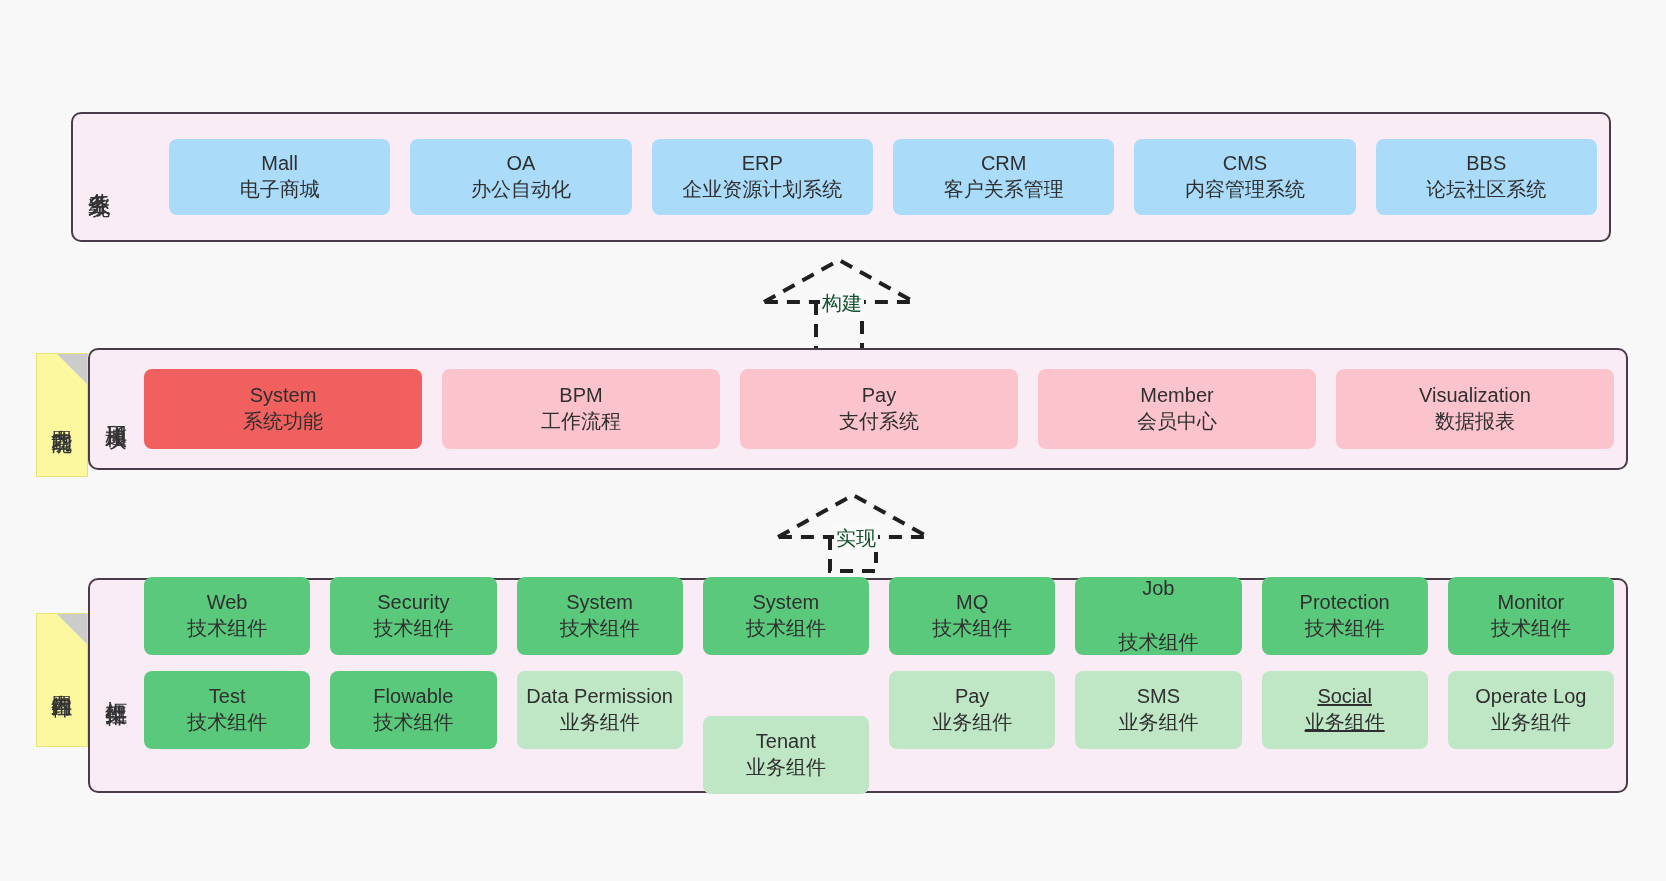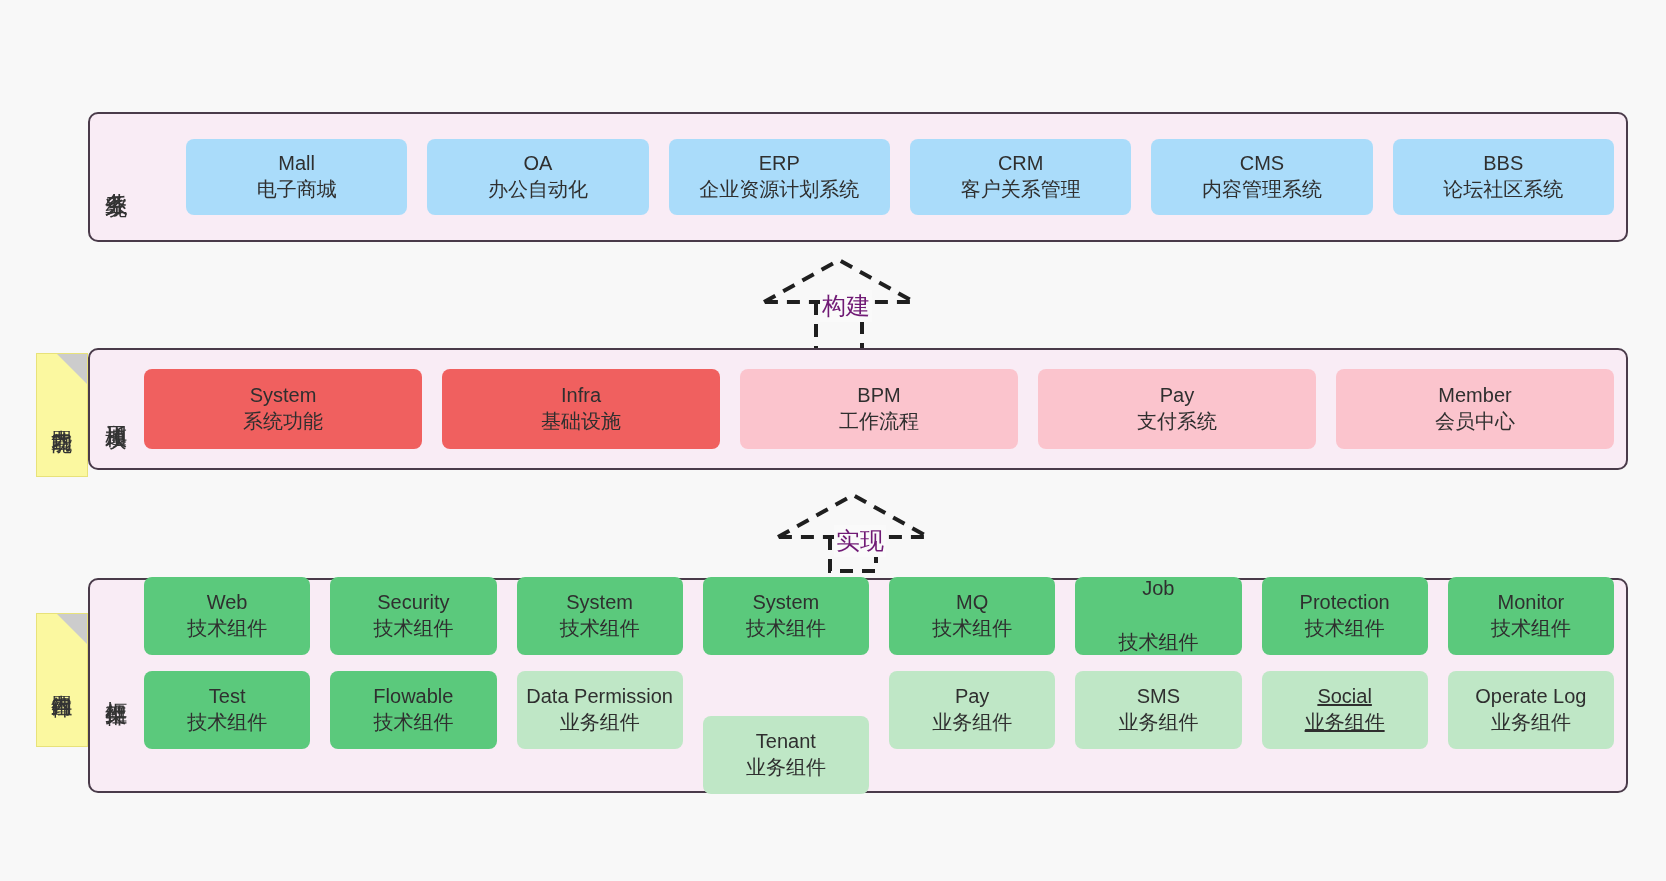--- a/index.html
+++ b/index.html
@@ -95,31 +95,31 @@
     border-top: 30px solid #cccccc;
     border-left: 30px solid transparent;
   }
 
   
   .connector {
     position: absolute;
   }
   .connector .conn-label {
     position: absolute;
-    font-size: 24px;
-    color: #701a75;
+    font-size: 20px;
+    color: #14532d;
     background: #fafafa;
     padding: 0 2px;
     white-space: nowrap;
   }
 </style>
 </head>
 <body>
 
-<div class="layer" id="layer-0" style="left:88px; top:112px; width:1540px; height:130px;gap:42px;">
+<div class="layer" id="layer-0" style="left:71px; top:112px; width:1540px; height:130px;gap:42px;">
   <div class="layer-title">业务系统</div>
   <div class="layer-body">
     <div class="row">
       <div class="card" style="background:#aadcfa; height:76px;">
         <span class="l1">Mall</span>
         <span class="l2">电子商城</span>
       </div>
       <div class="card" style="background:#aadcfa; height:76px;">
         <span class="l1">OA</span>
         <span class="l2">办公自动化</span>
@@ -158,35 +158,35 @@
 </div>
 
 <div class="layer" id="layer-1" style="left:88px; top:348px; width:1540px; height:122px;">
   <div class="layer-title">通用模块</div>
   <div class="layer-body">
     <div class="row">
       <div class="card" style="background:#f0605f; height:80px;">
         <span class="l1">System</span>
         <span class="l2">系统功能</span>
       </div>
-      <div class="card" style="background:#f0605f; height:80px;">
-        <span class="l1">Infra</span>
-        <span class="l2">基础设施</span>
-      </div>
       <div class="card" style="background:#fbc4cd; height:80px;">
         <span class="l1">BPM</span>
         <span class="l2">工作流程</span>
       </div>
       <div class="card" style="background:#fbc4cd; height:80px;">
         <span class="l1">Pay</span>
         <span class="l2">支付系统</span>
       </div>
       <div class="card" style="background:#fbc4cd; height:80px;">
         <span class="l1">Member</span>
         <span class="l2">会员中心</span>
+      </div>
+      <div class="card" style="background:#fbc4cd; height:80px;">
+        <span class="l1">Visualization</span>
+        <span class="l2">数据报表</span>
       </div>
     </div>
   </div>
 </div>
 
 <div class="connector" style="left:770px; top:487px; width:190px; height:86px;">
   <svg width="190" height="86" viewBox="0 0 190 86">
     <path d="M 8 50 L 83 8 L 158 50 Z" fill="none" stroke="#1f1f1f" stroke-width="4" stroke-dasharray="13,9" stroke-linejoin="miter"></path>
     <path d="M 60 50 L 60 84 L 106 84 L 106 50" fill="none" stroke="#1f1f1f" stroke-width="4" stroke-dasharray="13,9"></path>
   </svg>

